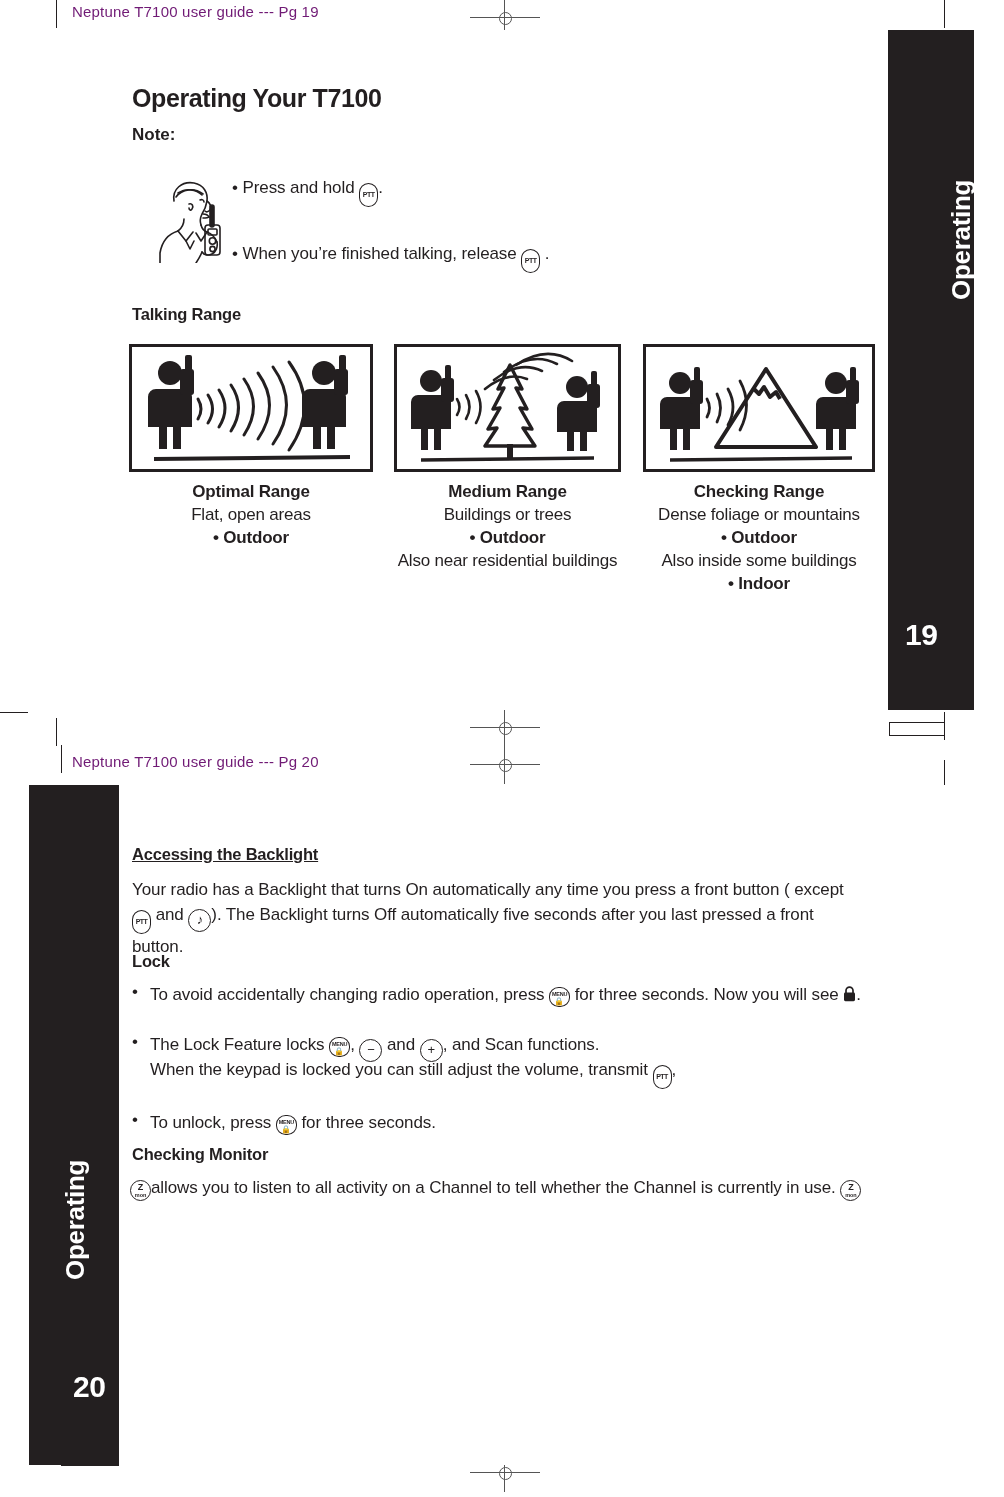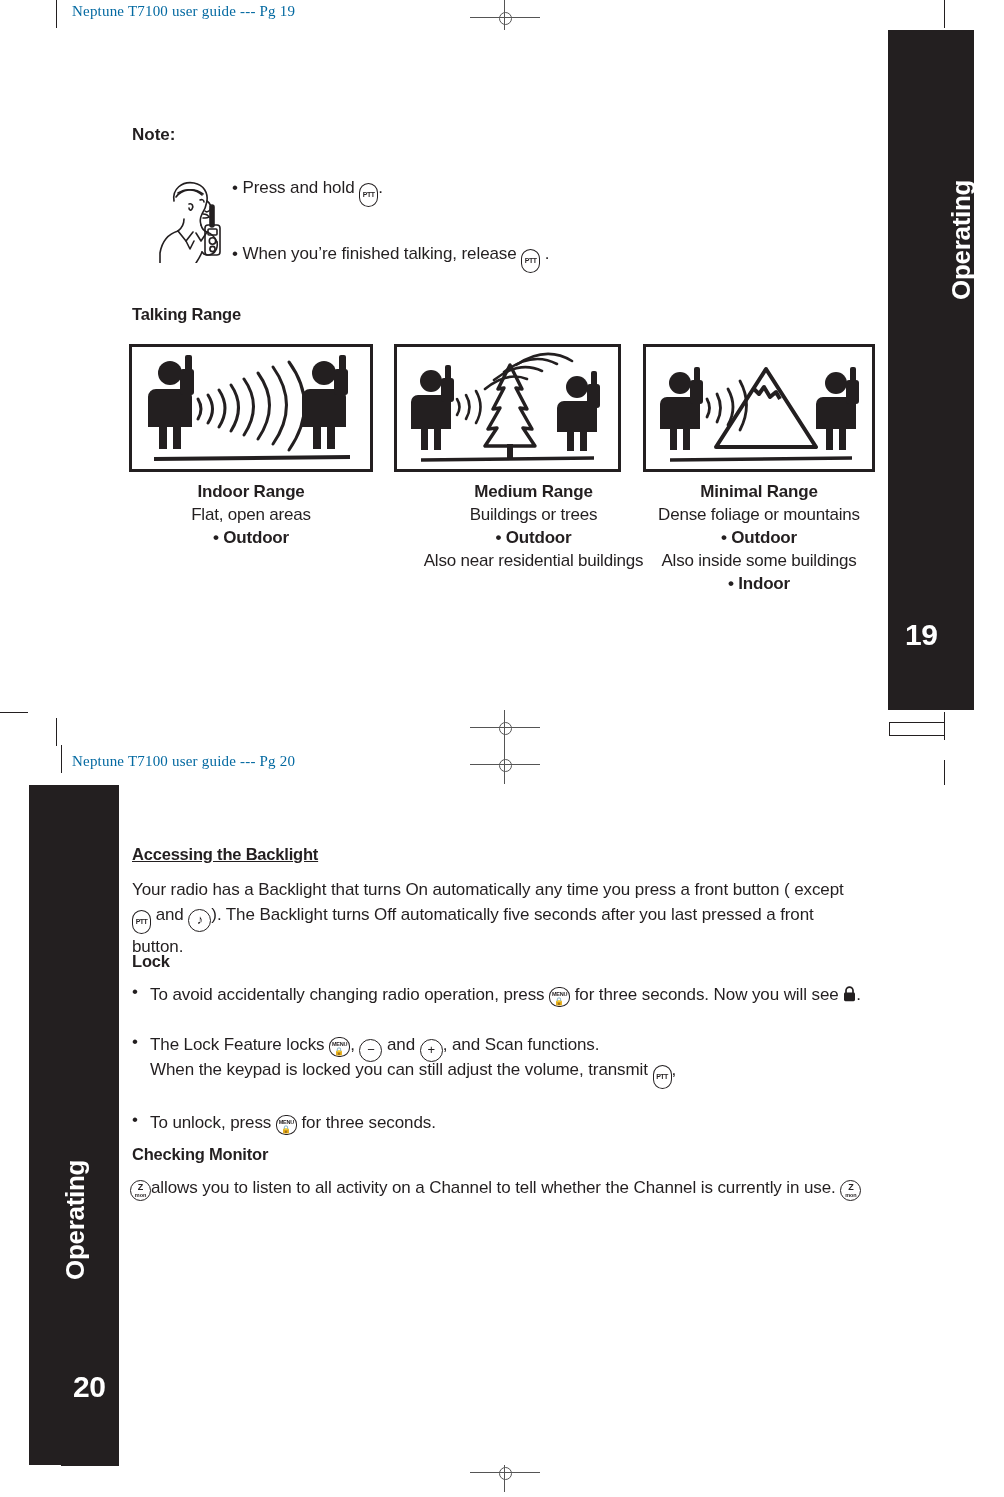--- a/index.html
+++ b/index.html
@@ -49,23 +49,23 @@
   .reg .vline {
     position: absolute;
     left: 12px; top: -6px;
     width: 1px; height: 38px;
     background: #555;
   }
 
   
   .slug {
     position: absolute;
-    font-family: Liberation Serif, serif;
+    font-family: Liberation Sans, sans-serif;
     font-size: 15px;
-    color: #0369a1;
+    color: #701a75;
     white-space: nowrap;
     letter-spacing: 0.2px;
   }
 
   
   .page {
     position: absolute;
     background: #ffffff;
   }
   #page19 { left: 0;  top: 30px;  width: 1004px; height: 680px; }
@@ -265,20 +265,21 @@
 </div>
 
 <div class="slug" style="left:72px; top:3px;">Neptune T7100 user guide --- Pg 19</div>
 
 <div class="page" id="page19">
 
   <div class="tab" style="left:888px; top:0; width:86px; height:680px;"></div>
   <div class="tab-label" style="left:946px; top:270px; transform: rotate(-90deg);">Operating</div>
   <div class="tab-pagenum" style="left:905px; top:588px;">19</div>
 
+  <div class="h1" style="left:132px; top:54px;">Operating Your T7100</div>
 
   <div class="note-label" style="left:132px; top:95px;">Note:</div>
 
   <svg class="portrait" style="left:156px; top:145px;" width="76" height="88" viewBox="0 0 76 88">
     <g fill="none" stroke="#231f20" stroke-width="1.6" stroke-linecap="round" stroke-linejoin="round">
 
       <path d="M18 26 C16 14, 26 6, 38 8 C48 10, 52 18, 51 26 C50 32, 48 36, 46 39 C44 43, 44 47, 45 50"></path>
       <path d="M20 22 C26 14, 38 12, 47 19"></path>
       <path d="M22 18 C30 13, 40 14, 46 20"></path>
 
@@ -350,21 +351,21 @@
         <path d="M112 32 q19 27 0 56"></path>
         <path d="M126 26 q23 32 0 66"></path>
         <path d="M141 20 q27 38 0 77"></path>
         <path d="M157 15 q31 43 0 88"></path>
       </g>
 
       <path d="M22 112 L218 110" stroke="#231f20" stroke-width="4" fill="none"></path>
     </svg>
   </div>
   <div class="cap" style="left:129px; top:450px; width:244px;">
-    <span class="t">Indoor Range</span>
+    <span class="t">Optimal Range</span>
     <span class="n">Flat, open areas</span>
     <span class="b">• Outdoor</span>
   </div>
 
   <div class="diag-box" style="left:394px; top:314px; width:227px; height:128px;">
     <svg width="221" height="122" viewBox="0 0 221 122">
 
       <g fill="#231f20">
         <circle cx="34" cy="34" r="11"></circle>
         <path d="M21 48 h26 a7 7 0 0 1 7 7 v27 h-10 v21 h-7 v-21 h-6 v21 h-7 v-21 h-10 v-27 a7 7 0 0 1 7 -7 z"></path>
@@ -393,21 +394,21 @@
       </g>
 
       <g fill="none" stroke="#231f20" stroke-width="3.4" stroke-linejoin="round">
         <path d="M113 18 L101 42 L107 41 L96 62 L103 61 L91 82 L100 81 L88 99 L138 99 L126 81 L135 82 L123 61 L130 62 L119 41 L125 42 Z"></path>
       </g>
       <rect x="110" y="97" width="6" height="16" fill="#231f20"></rect>
 
       <path d="M24 113 L197 111" stroke="#231f20" stroke-width="3.6" fill="none"></path>
     </svg>
   </div>
-  <div class="cap" style="left:394px; top:450px; width:227px;margin-left:26px;">
+  <div class="cap" style="left:394px; top:450px; width:227px;">
     <span class="t">Medium Range</span>
     <span class="n">Buildings or trees</span>
     <span class="b">• Outdoor</span>
     <span class="n">Also near residential buildings</span>
   </div>
 
   <div class="diag-box" style="left:643px; top:314px; width:232px; height:128px;">
     <svg width="226" height="122" viewBox="0 0 226 122">
 
       <g fill="#231f20">
@@ -433,21 +434,21 @@
 
       <g fill="none" stroke="#231f20" stroke-width="4" stroke-linejoin="round">
         <path d="M70 100 L120 22 L170 100 Z"></path>
         <path d="M107 41 L113 47 L118 40 L124 50 L130 45 L134 52"></path>
       </g>
 
       <path d="M24 113 L206 111" stroke="#231f20" stroke-width="3.4" fill="none"></path>
     </svg>
   </div>
   <div class="cap" style="left:630px; top:450px; width:258px;">
-    <span class="t">Minimal Range</span>
+    <span class="t">Checking Range</span>
     <span class="n">Dense foliage or mountains</span>
     <span class="b">• Outdoor</span>
     <span class="n">Also inside some buildings</span>
     <span class="b">• Indoor</span>
   </div>
 </div>
 
 <div class="slug" style="left:72px; top:753px;">Neptune T7100 user guide --- Pg 20</div>
 
 <div class="page" id="page20">

